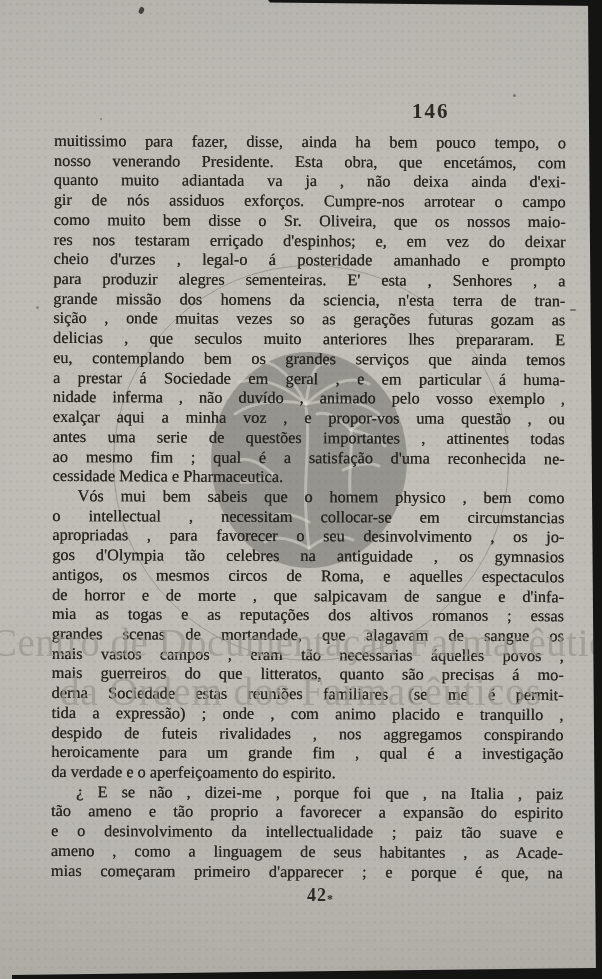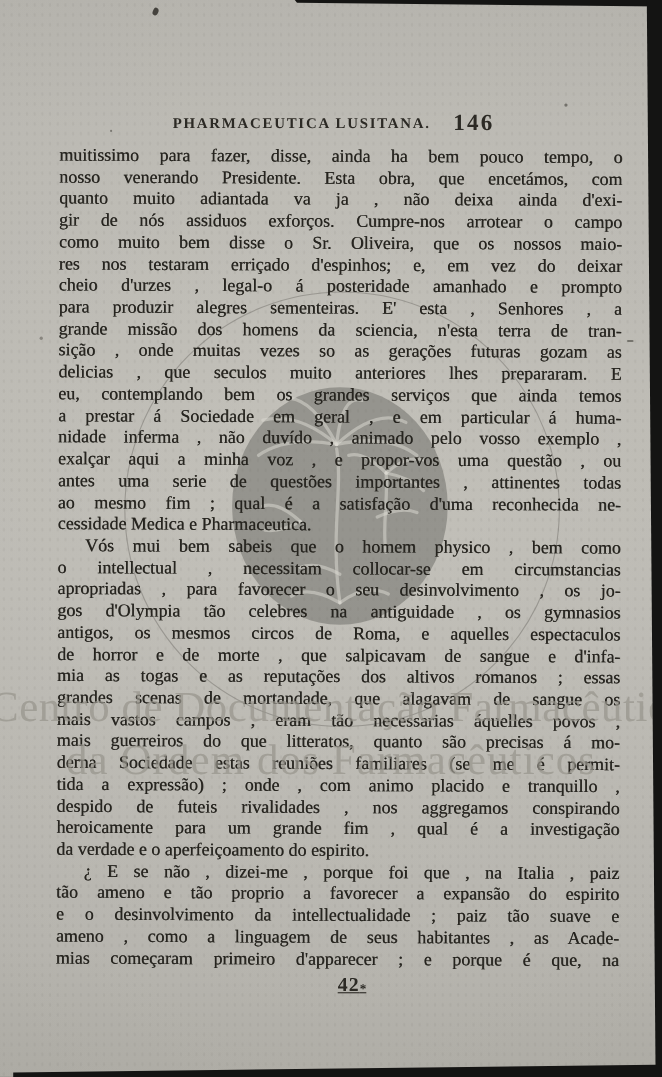--- a/index.html
+++ b/index.html
@@ -60,21 +60,21 @@
     transform:rotate(0.25deg);
     transform-origin:0 0;
   }
   .line{height:19.72px;text-align:justify;text-align-last:justify;white-space:nowrap;}
   .line{white-space:normal;}
   .line.lastline{text-align-last:left;}
   .line.indent{text-indent:25px;}
   
   .sig{
     position:absolute;left:307px;top:885px;z-index:10;
-    font-size:18px;font-weight:bold;color:#2c2a25;letter-spacing:1px;text-decoration:underline;
+    font-size:18px;font-weight:bold;color:#2c2a25;letter-spacing:1px;
   }
   .sig .star{font-size:12px;vertical-align:-2px;letter-spacing:0;}
   
   .wm{
     position:absolute;z-index:40;
     font-family:"Liberation Serif", serif;
     color:rgba(151,148,140,0.72);
     white-space:nowrap;pointer-events:none;
   }
   .wm1{left:-9px;top:620px;font-size:39px;letter-spacing:0.5px;}
@@ -117,21 +117,20 @@
         <path d="M62,122 Q42,104 28,108"></path>
         <path d="M62,122 Q44,132 30,130"></path>
         <path d="M132,118 Q154,108 168,114"></path>
         <path d="M98,196 Q70,180 54,190"></path>
         <path d="M98,196 Q122,178 142,188"></path>
         <path d="M98,170 Q76,158 62,164"></path>
       </g>
     </svg>
   </div>
 
-  <div class="running-title">PHARMACEUTICA LUSITANA.</div>
   <div class="page-number">146</div>
 
   <div class="body-text" id="body-text">
       <div class="line">muitissimo para fazer, disse, ainda ha bem pouco tempo, o</div>
       <div class="line">nosso venerando Presidente. Esta obra, que encetámos, com</div>
       <div class="line">quanto muito adiantada va ja , não deixa ainda d'exi-</div>
       <div class="line">gir de nós assiduos exforços. Cumpre-nos arrotear o campo</div>
       <div class="line">como muito bem disse o Sr. Oliveira, que os nossos maio-</div>
       <div class="line">res nos testaram erriçado d'espinhos; e, em vez do deixar</div>
       <div class="line">cheio d'urzes , legal-o á posteridade amanhado e prompto</div>

